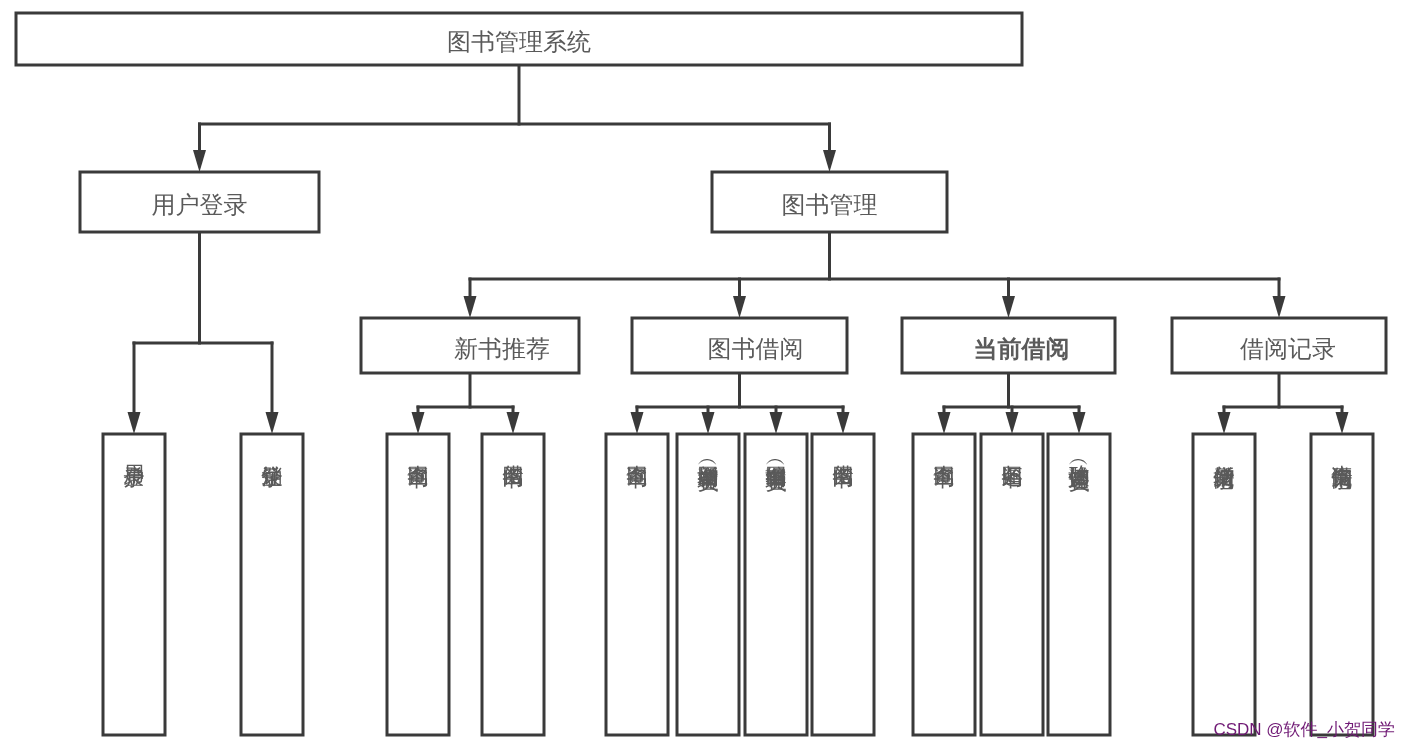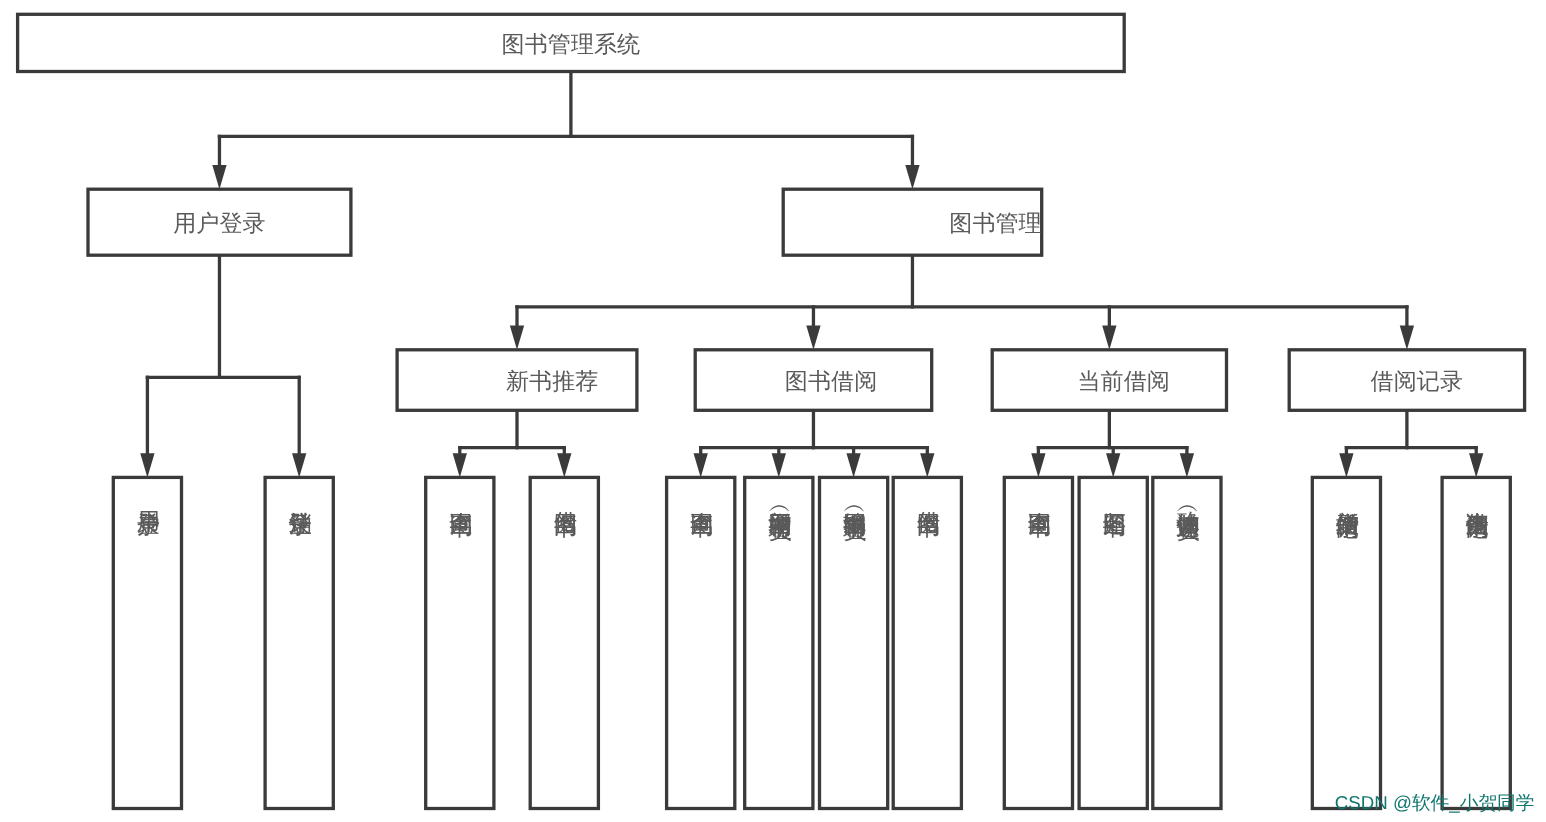--- a/index.html
+++ b/index.html
@@ -21,29 +21,29 @@
     font-size:21px;
     line-height:1.05;
     letter-spacing:1px;
     white-space:nowrap;
     pointer-events:none;
   }
   .hlabel{
     position:absolute;
     color:#5a5a5a;
     font-family:"Liberation Sans","DejaVu Sans",sans-serif;
-    font-size:21px;
+    font-size:24px;
     white-space:nowrap;
     text-align:center;
     pointer-events:none;
   }
   .watermark{
     position:absolute;
     right:10px;bottom:6px;
-    color:#0f766e;
+    color:#701a75;
     font-family:"Liberation Sans","DejaVu Sans",sans-serif;
     font-size:17px;
     white-space:nowrap;
     pointer-events:none;
   }
 </style>
 </head>
 <body>
 
 <div id="diagram-root">
@@ -123,24 +123,24 @@
         <rect x="981" y="434" width="62" height="301" class="node-box"></rect>
         <rect x="1048" y="434" width="62" height="301" class="node-box"></rect>
         <rect x="1193" y="434" width="62" height="301" class="node-box"></rect>
         <rect x="1311" y="434" width="62" height="301" class="node-box"></rect>
       </g>
   </svg>
 
   <div id="label-layer">
       <div class="hlabel" style="left: 16px; top: 26px; width: 1006px;">图书管理系统</div>
       <div class="hlabel" style="left: 80px; top: 189px; width: 239px;">用户登录</div>
-      <div class="hlabel" style="left: 712px; top: 189px; width: 235px; text-align: right;">图书管理</div>
+      <div class="hlabel" style="left: 712px; top: 189px; width: 235px;">图书管理</div>
       <div class="hlabel" style="left: 361px; top: 332.5px; width: 218px; margin-left: 32px;">新书推荐</div>
       <div class="hlabel" style="left: 632px; top: 332.5px; width: 247px;">图书借阅</div>
-      <div class="hlabel" style="left: 902px; top: 332.5px; width: 239px;">当前借阅</div>
+      <div class="hlabel" style="left: 902px; top: 332.5px; width: 239px; font-weight: bold;">当前借阅</div>
       <div class="hlabel" style="left: 1192px; top: 332.5px; width: 192px;">借阅记录</div>
       <div class="vlabel" style="left: 134px; top: 448px; transform: translateX(-50%); max-height: 277px;">用户登录</div>
       <div class="vlabel" style="left: 272px; top: 448px; transform: translateX(-50%); max-height: 277px;">注销登录</div>
       <div class="vlabel" style="left: 418px; top: 448px; transform: translateX(-50%); max-height: 277px;">查询图书</div>
       <div class="vlabel" style="left: 513px; top: 448px; transform: translateX(-50%); max-height: 277px;">借阅图书</div>
       <div class="vlabel" style="left: 637px; top: 448px; transform: translateX(-50%); max-height: 277px;">查询图书</div>
       <div class="vlabel" style="left: 708px; top: 448px; transform: translateX(-50%); max-height: 277px;">新增图书（管理员）</div>
       <div class="vlabel" style="left: 776px; top: 448px; transform: translateX(-50%); max-height: 277px;">编辑图书（管理员）</div>
       <div class="vlabel" style="left: 843px; top: 448px; transform: translateX(-50%); max-height: 277px;">借阅图书</div>
       <div class="vlabel" style="left: 944px; top: 448px; transform: translateX(-50%); max-height: 277px;">查询图书</div>

